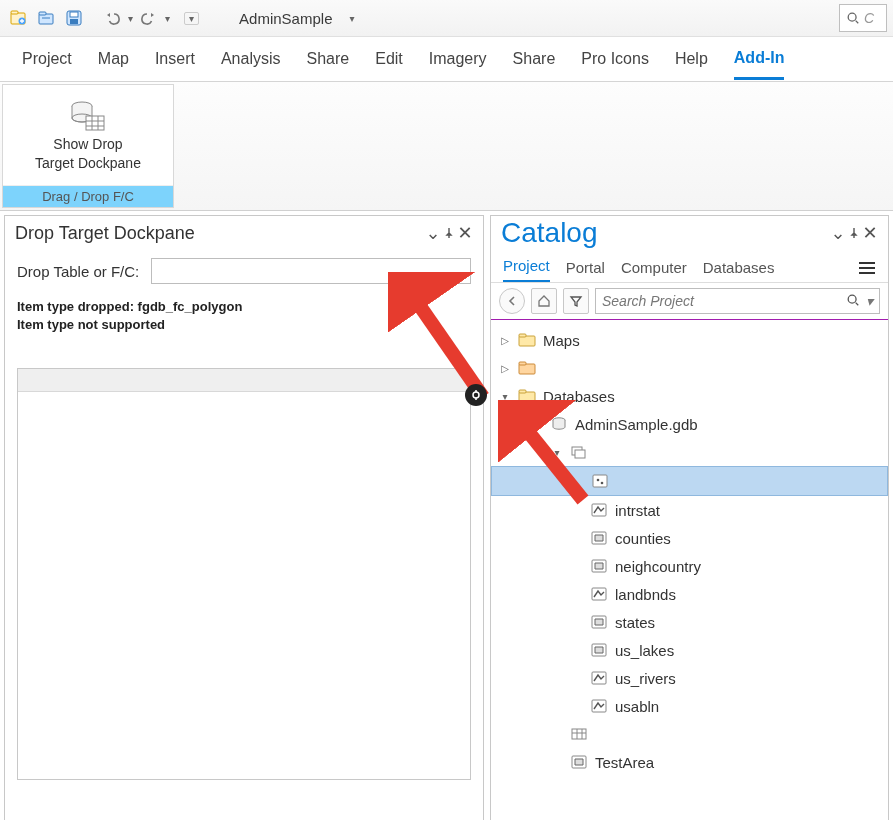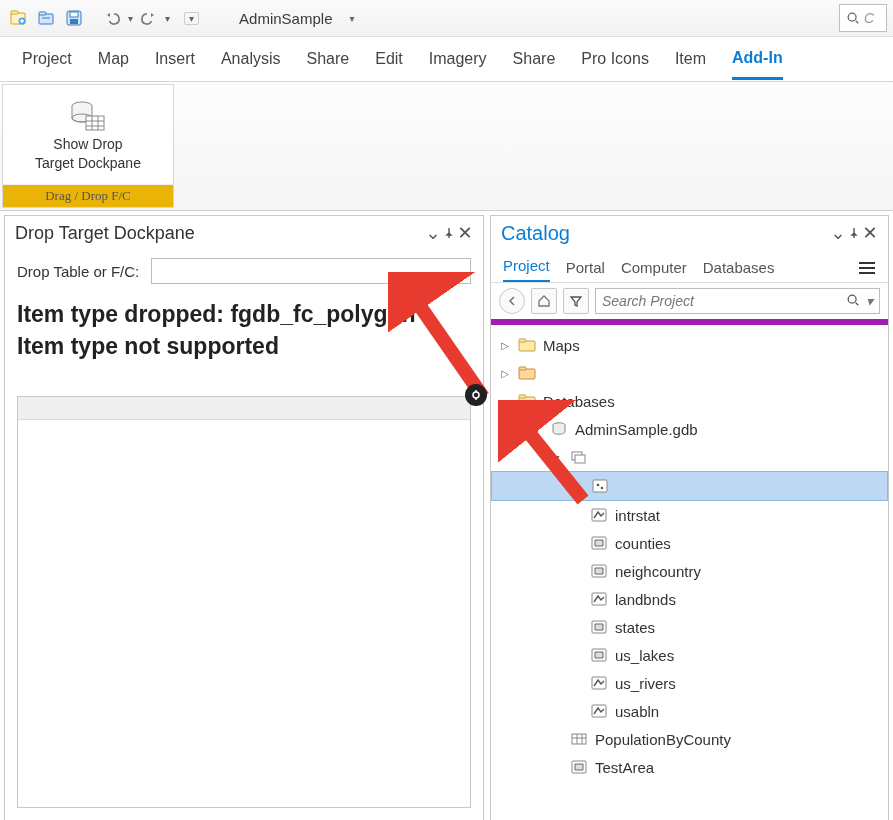--- a/index.html
+++ b/index.html
@@ -108,22 +108,21 @@
     justify-content: center;
   }
   .ribbon-group .big-btn .lbl { font-size: 14px; text-align: center; line-height: 1.2; }
   .ribbon-group .group-title {
     font-size: 13px;
     color: #555;
     padding: 3px 0;
     border-top: 1px solid #eee;
     width: 100%;
     text-align: center;
-    background: #eab308;
-    font-family: Liberation Serif, serif;
+    background: #7dd3fc;
   }
   
   .dock-area {
     display: flex;
     height: calc(820px - 36px - 44px - 128px);
   }
   .pane {
     border: 1px solid #c8c8c8;
     background: #fff;
     display: flex;
@@ -133,38 +132,38 @@
   .pane-left { flex: 0 0 478px; }
   .pane-right { flex: 1; margin-right: 4px; }
   .pane-header {
     height: 34px;
     display: flex;
     align-items: center;
     padding: 0 10px;
     font-size: 18px;
     color: #333;
   }
-  .pane-right .pane-header .title { color: #0a7dd6; font-size: 20px; }
+  .pane-right .pane-header .title { color: #0a7dd6; font-size: 28px; }
   .pane-header .title { flex: 1; }
   .pane-header .hicon {
     width: 16px; height: 16px; display: flex; align-items: center; justify-content: center;
     cursor: pointer; color: #555;
   }
   
   .drop-body { padding: 8px 12px; }
   .drop-row { display: flex; align-items: center; gap: 12px; font-size: 15px; }
   .drop-row label { flex: 0 0 auto; }
   .drop-row input {
     flex: 1;
     height: 24px;
     border: 1px solid #bdbdbd;
     padding: 0 4px;
     font: inherit;
   }
-  .status-block { margin-top: 14px; font-size: 23px; font-weight: 600; color: #222; line-height: 1.4; }
+  .status-block { margin-top: 14px; font-size: 13px; font-weight: 600; color: #222; line-height: 1.4; }
   .drop-grid {
     margin-top: 34px;
     border: 1px solid #c8c8c8;
     height: 410px;
     background: #fff;
   }
   .drop-grid .grid-header {
     height: 22px;
     background: #efefef;
     border-bottom: 1px solid #d8d8d8;
@@ -185,21 +184,21 @@
     color: #0a7dd6;
     border-bottom: 2px solid #0a7dd6;
   }
   .catalog-tabs .burger { margin-left: auto; cursor: pointer; padding-bottom: 4px; }
   .catalog-toolbar {
     height: 36px;
     display: flex;
     align-items: center;
     gap: 6px;
     padding: 0 8px;
-    border-bottom: 6px solid #a21caf;
+    border-bottom: 1px solid #a21caf;
   }
   .catalog-toolbar .tb-btn {
     width: 24px; height: 24px; border: 1px solid #c8c8c8; background: #fafafa;
     display: flex; align-items: center; justify-content: center; cursor: pointer;
     border-radius: 2px;
   }
   .catalog-toolbar .tb-btn.round { border-radius: 50%; }
   .catalog-toolbar .search {
     flex: 1;
     height: 24px;
@@ -306,21 +305,21 @@
 <div class="ribbon-tabs">
   <div class="tab">Project</div>
   <div class="tab">Map</div>
   <div class="tab">Insert</div>
   <div class="tab">Analysis</div>
   <div class="tab">Share</div>
   <div class="tab">Edit</div>
   <div class="tab">Imagery</div>
   <div class="tab">Share</div>
   <div class="tab">Pro Icons</div>
-  <div class="tab">Item</div>
+  <div class="tab">Help</div>
   <div class="tab active">Add-In</div>
 </div>
 
 <div class="ribbon">
   <div class="ribbon-group">
     <div class="big-btn">
       <div class="icon">
         <svg width="40" height="36" viewBox="0 0 40 36">
           <ellipse cx="14" cy="8" rx="10" ry="4" fill="#f4f4f4" stroke="#888"></ellipse>
           <path d="M4 8v12c0 2.2 4.5 4 10 4s10-1.8 10-4V8" fill="#f4f4f4" stroke="#888"></path>
@@ -556,21 +555,20 @@
       </div>
 
       <div class="tree-row" style="padding-left:60px">
         <span class="exp"></span>
         <span class="ticon">
           <svg width="18" height="16" viewBox="0 0 18 16">
                 <rect x="2" y="3" width="14" height="10" fill="#fff" stroke="#888"></rect>
                 <path d="M2 7h14M7 3v10M12 3v10" stroke="#888"></path>
               </svg>
         </span>
-        <span class="tlabel">PopulationByCounty</span>
       </div>
       <div class="tree-row" style="padding-left:60px">
         <span class="exp"></span>
         <span class="ticon">
           <svg width="18" height="16" viewBox="0 0 18 16">
                 <rect x="2" y="2" width="14" height="12" rx="1" fill="#fff" stroke="#888"></rect>
                 <path d="M5 5h8v6H5z" fill="#ddd" stroke="#666"></path>
               </svg>
         </span>
         <span class="tlabel">TestArea</span>

